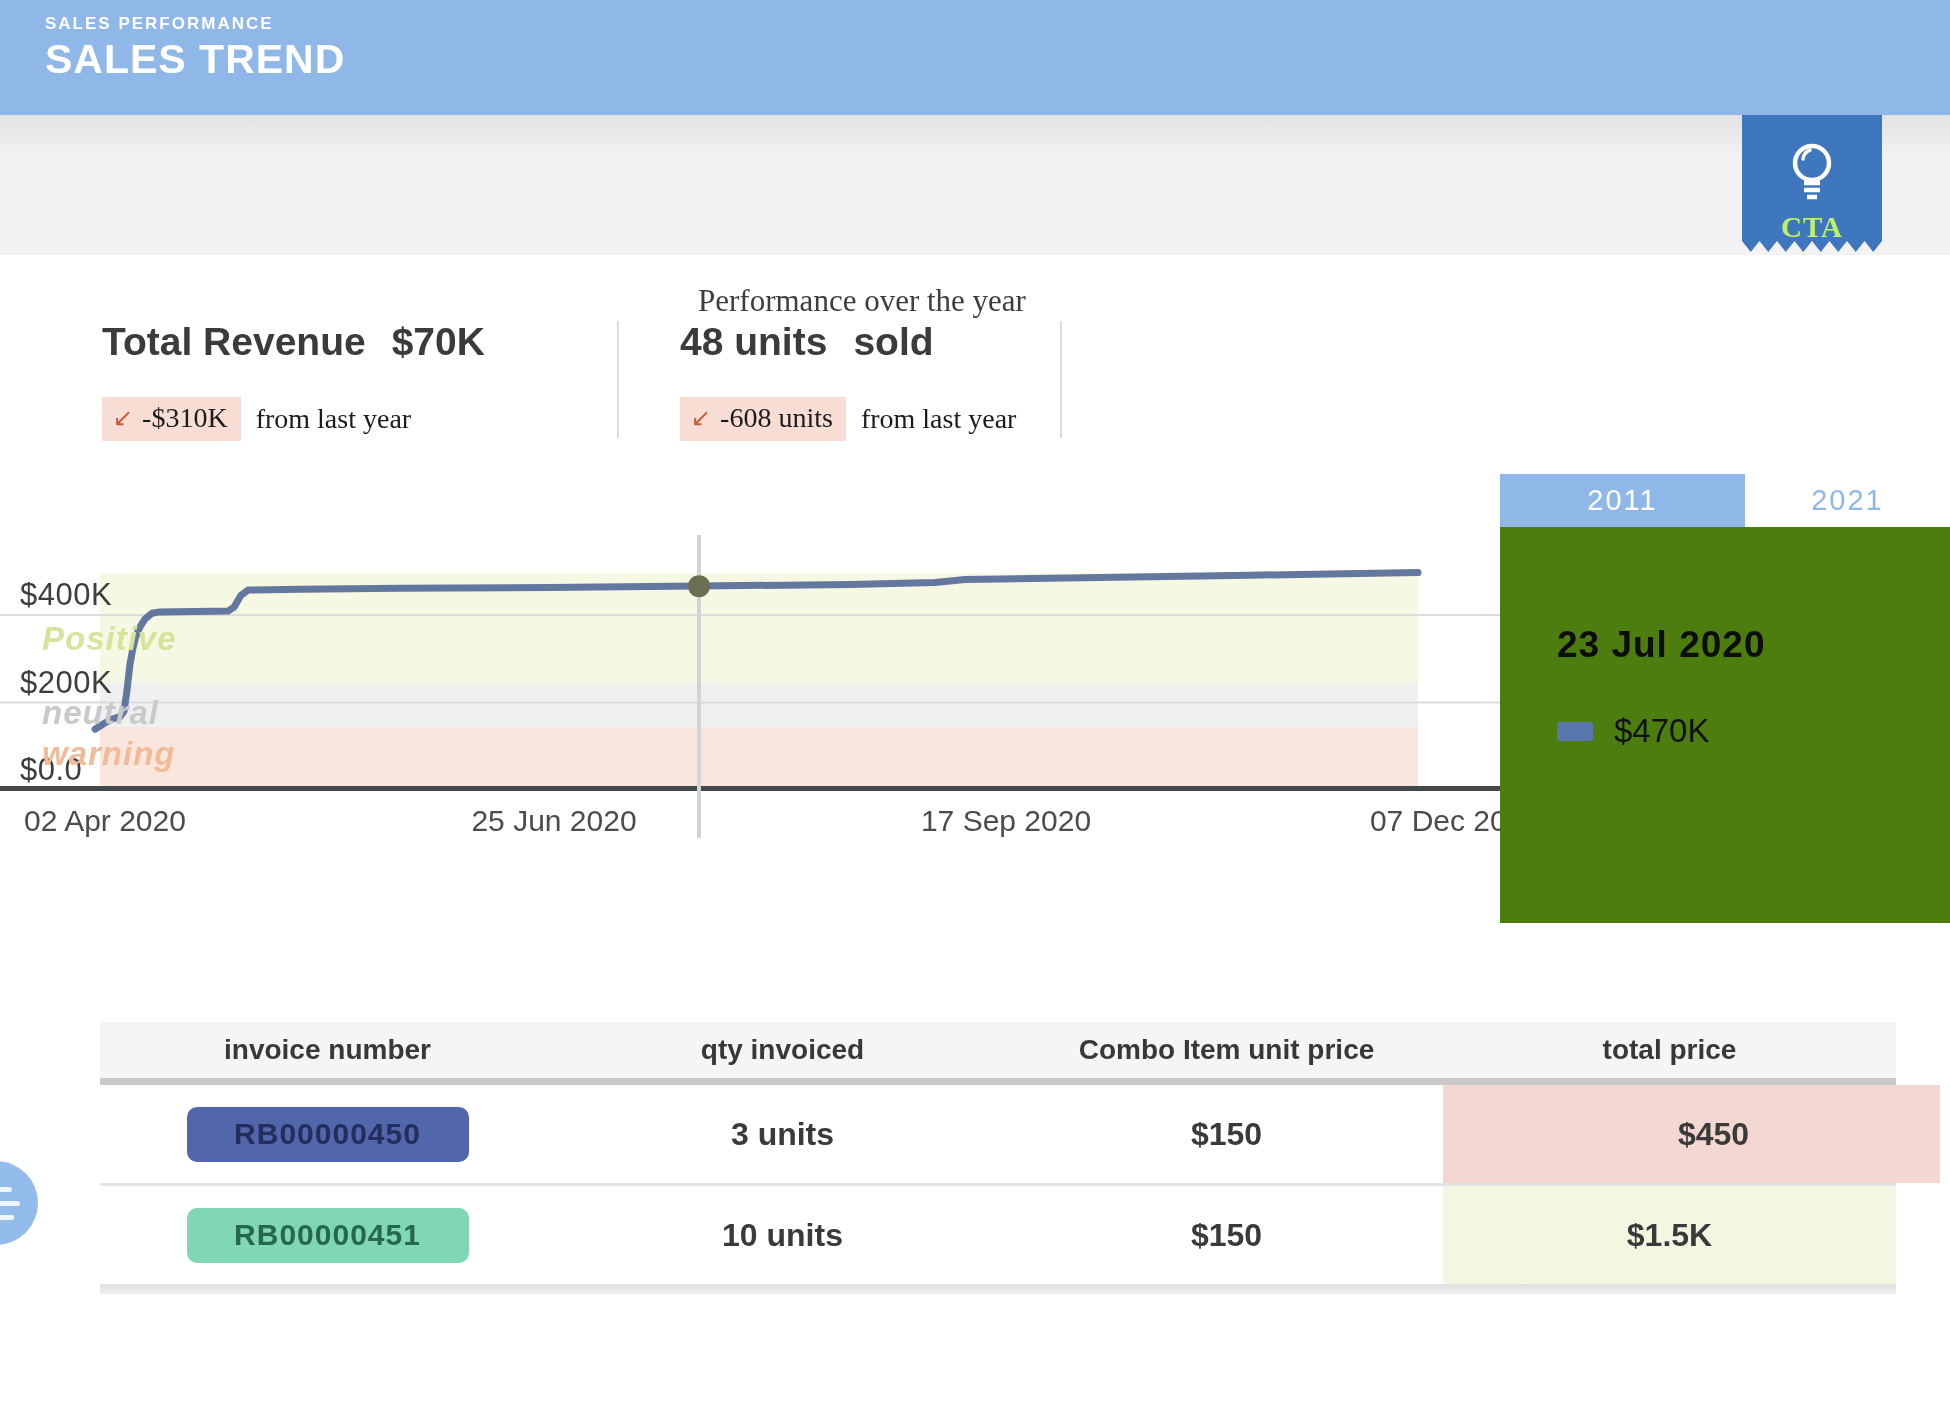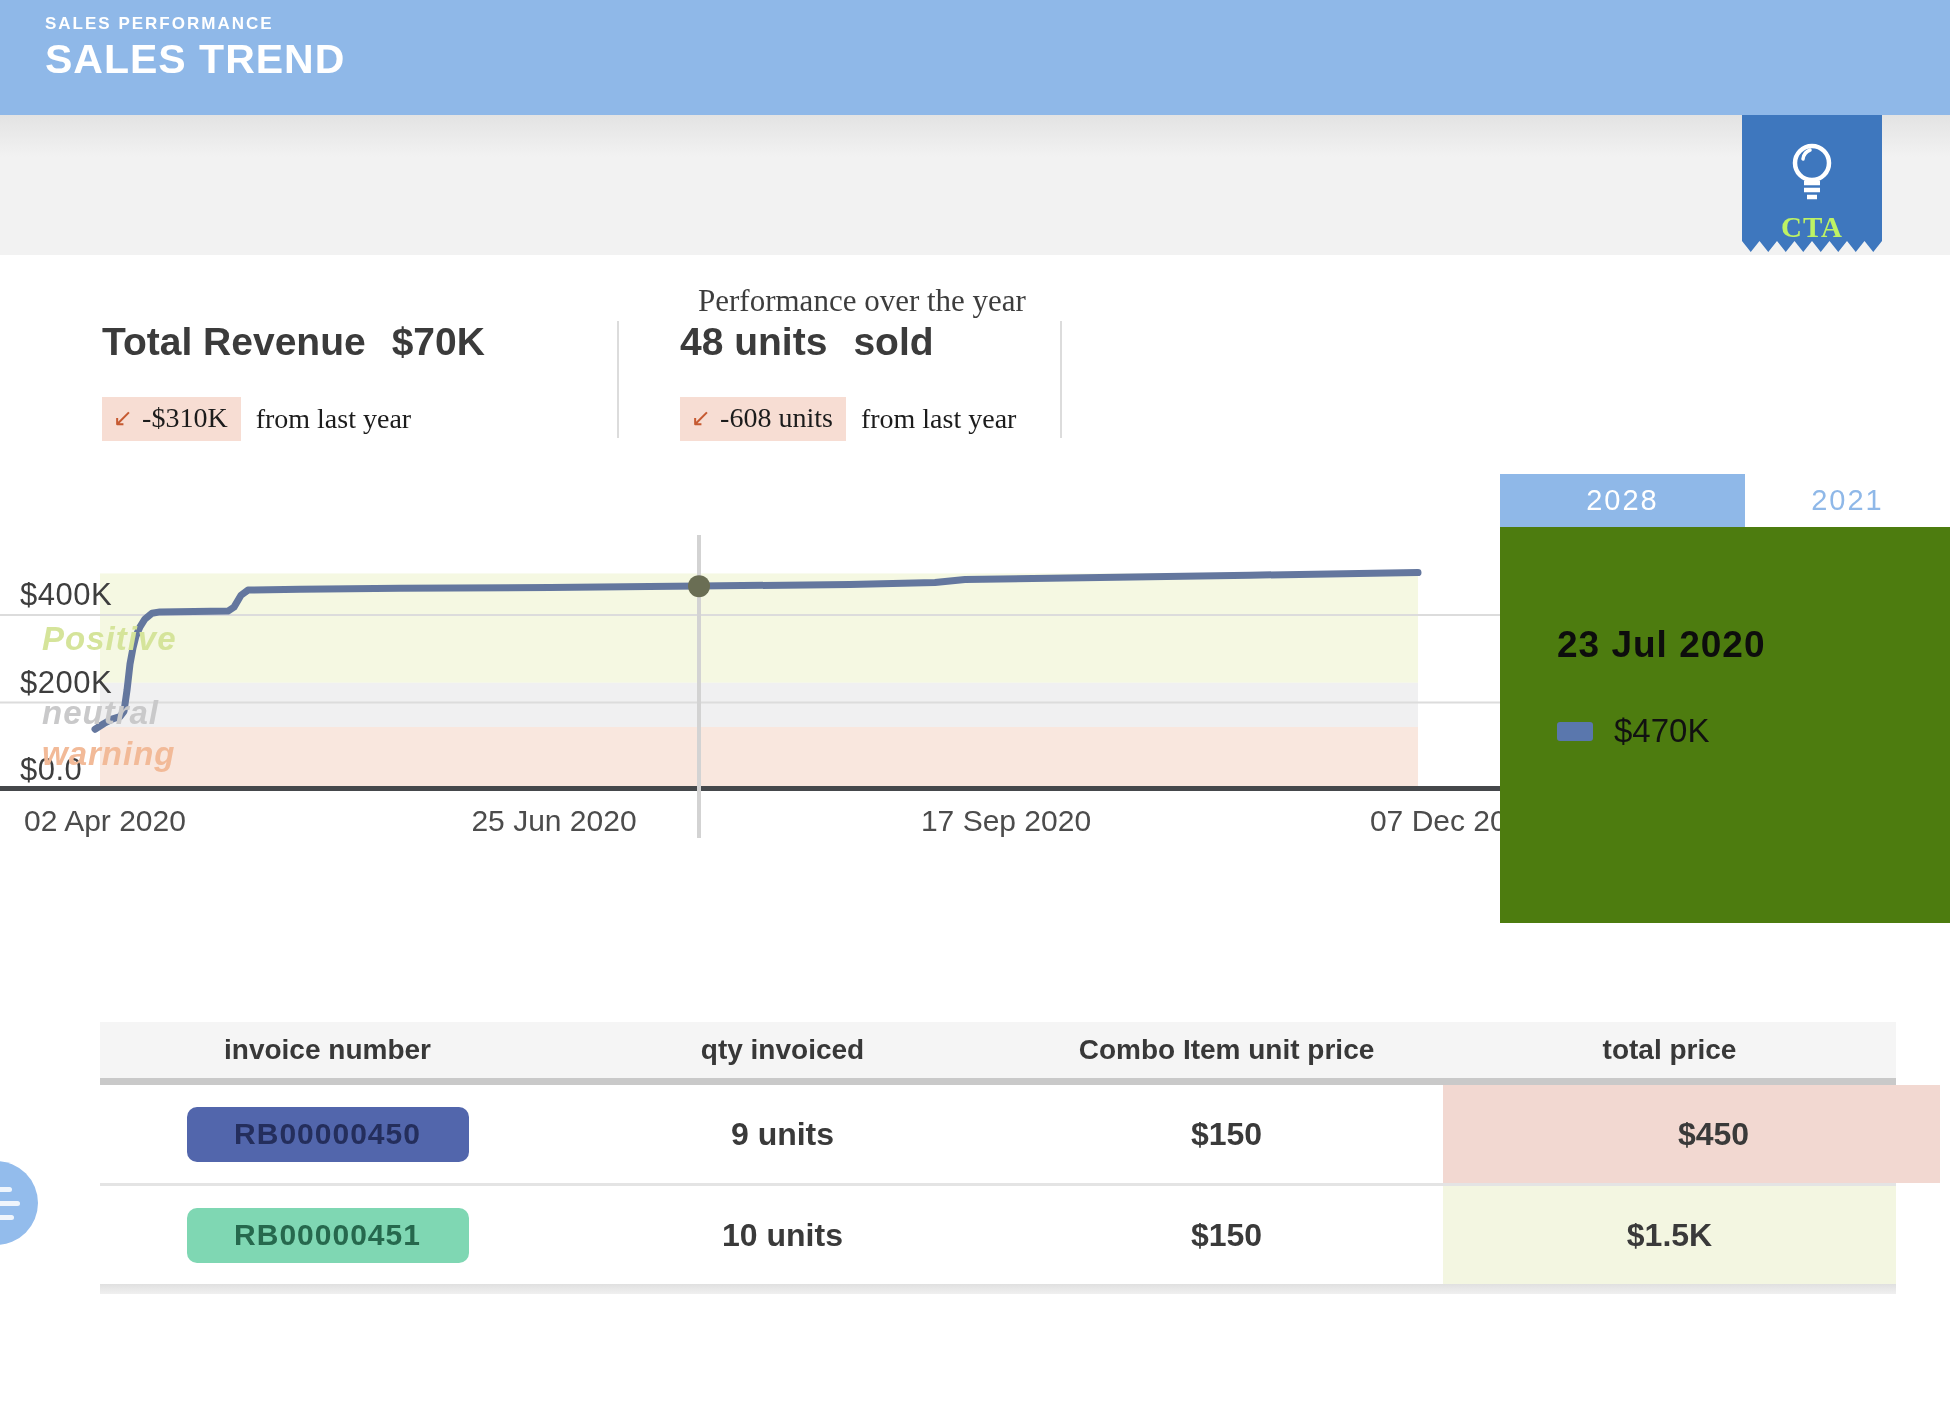--- a/index.html
+++ b/index.html
@@ -139,21 +139,21 @@
   </div>
 <div id="x-labels">
     <div class="xlab" style="left: 105px;">02 Apr 2020</div>
     <div class="xlab" style="left: 554px;">25 Jun 2020</div>
     <div class="xlab" style="left: 1006px;">17 Sep 2020</div>
     <div class="xlab" style="left: 1455px;">07 Dec 2020</div>
   </div>
 
 <div class="panel">
   <div class="tabs" id="year-tabs">
-      <div class="tab tab-active">2028</div>
+      <div class="tab tab-active">2011</div>
       <div class="tab tab-inactive">2021</div>
     </div>
   <div class="panel-body">
     <div class="tip-date">23 Jul 2020</div>
     <div class="tip-row">
       <div class="tip-swatch" id="tip-swatch" style="background: rgb(90, 119, 173);"></div>
       <div class="tip-value">$470K</div>
     </div>
   </div>
 </div>
@@ -163,21 +163,21 @@
     <div class="th col-2">qty invoiced</div>
     <div class="th col-4">total price</div>
     <div class="th col-3">Combo Item unit price</div>
   </div>
 <div class="tbl-header-divider"></div>
 <div class="tbl-rows" id="tbl-rows">
     <div class="trow" style="top: 0px;">
       <div class="tcell col-1">
         <div class="inv-badge" style="background: rgb(82, 102, 172); color: rgb(36, 46, 92);">RB00000450</div>
       </div>
-      <div class="tcell col-2">9 units</div>
+      <div class="tcell col-2">3 units</div>
       <div class="tcell col-3">$150</div>
       <div class="tcell col-4" style="background: rgb(242, 216, 209); padding-left: 44px;">$450</div>
     </div>
     <div class="row-divider" style="top: 98px;"></div>
     <div class="trow" style="top: 101px;">
       <div class="tcell col-1">
         <div class="inv-badge" style="background: rgb(127, 215, 179); color: rgb(38, 104, 77);">RB00000451</div>
       </div>
       <div class="tcell col-2">10 units</div>
       <div class="tcell col-3">$150</div>

